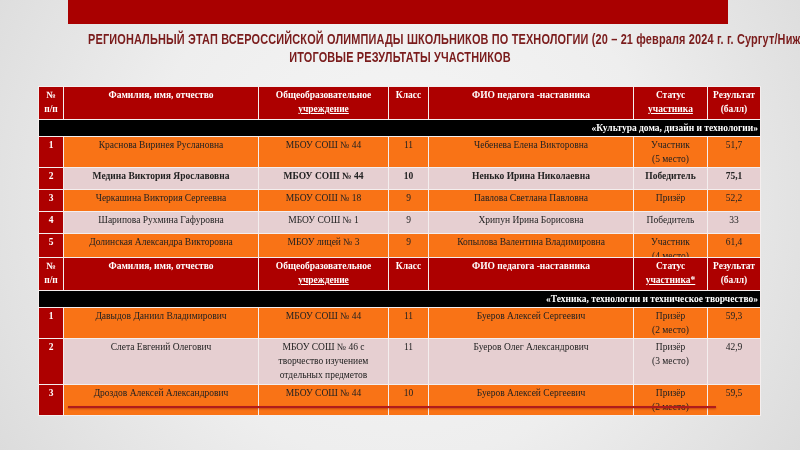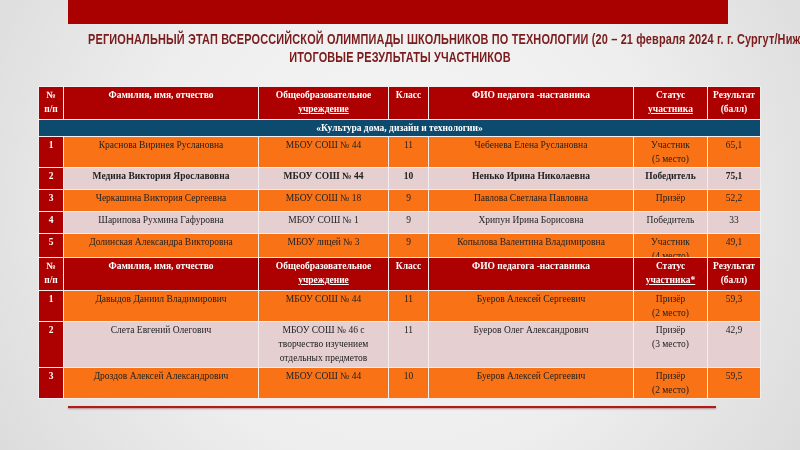--- a/index.html
+++ b/index.html
@@ -32,22 +32,22 @@
   }
   .tbl td, .tbl th {
     border: 1px solid #f4eeee; padding: 1px 2px; text-align: center; vertical-align: top;
     line-height: 14px;
   }
   .tbl th {
     background: #ad0000; color: #fff; font-weight: bold; font-size: 9.5px;
     height: 30px;
   }
   .tbl .section td {
-    background: #0c4a6e; color: #fff; font-weight: bold; height: 14px;
-    text-align: center;
+    background: #000000; color: #fff; font-weight: bold; height: 14px;
+    text-align: right;
   }
   .tbl td.num { background: #ad0000; color: #fff; font-weight: bold; text-align: center; }
   .tbl tr.odd td:not(.num) { background: #f97316; }
   .tbl tr.even td:not(.num) { background: #e6cfd1; }
   .tbl tr.bold td { font-weight: bold; }
   .shadow-line {
     position: absolute; height: 2px; background: #b01c1c;
     box-shadow: 0 1px 2px rgba(120,0,0,0.4);
   }
   .th-line2 { text-decoration: underline; }
@@ -83,23 +83,23 @@
     <th><span>Результат</span><br><span>(балл)</span></th>
   </tr>
   <tr class="section">
     <td colspan="7">«Культура дома, дизайн и технологии»</td>
   </tr>
   <tr class="odd" style="height:30px">
     <td class="num">1</td>
     <td>Краснова Виринея Руслановна</td>
     <td>МБОУ СОШ № 44</td>
     <td>11</td>
-    <td>Чебенева Елена Руслановна</td>
+    <td>Чебенева Елена Викторовна</td>
     <td><span>Участник</span><br><span>(5 место)</span></td>
-    <td>65,1</td>
+    <td>51,7</td>
   </tr>
   <tr class="even bold" style="height:22px">
     <td class="num">2</td>
     <td>Медина Виктория Ярославовна</td>
     <td>МБОУ СОШ № 44</td>
     <td>10</td>
     <td>Ненько Ирина Николаевна</td>
     <td>Победитель</td>
     <td>75,1</td>
   </tr>
@@ -121,21 +121,21 @@
     <td>Победитель</td>
     <td>33</td>
   </tr>
   <tr class="odd" style="height:30px">
     <td class="num">5</td>
     <td>Долинская Александра Викторовна</td>
     <td>МБОУ лицей № 3</td>
     <td>9</td>
     <td>Копылова Валентина Владимировна</td>
     <td><span>Участник</span><br><span>(4 место)</span></td>
-    <td>49,1</td>
+    <td>61,4</td>
   </tr>
 </tbody>
   </table>
 
 <table class="tbl" style="top:257px;">
   <colgroup>
     <col style="width:25px">
       <col style="width:195px">
       <col style="width:130px">
       <col style="width:40px">
@@ -145,20 +145,23 @@
   </colgroup>
   <tbody>
       <tr>
     <th><span>№</span><br><span>п/п</span></th>
     <th>Фамилия, имя, отчество</th>
     <th><span>Общеобразовательное</span><br><span class="th-line2">учреждение</span></th>
     <th>Класс</th>
     <th>ФИО педагога -наставника</th>
     <th><span>Статус</span><br><span class="th-line2">участника*</span></th>
     <th><span>Результат</span><br><span>(балл)</span></th>
+  </tr>
+  <tr class="section">
+    <td colspan="7">«Техника, технологии и техническое творчество»</td>
   </tr>
   <tr class="odd" style="height:28px">
     <td class="num">1</td>
     <td>Давыдов Даниил Владимирович</td>
     <td>МБОУ СОШ № 44</td>
     <td>11</td>
     <td>Буеров Алексей Сергеевич</td>
     <td><span>Призёр</span><br><span>(2 место)</span></td>
     <td>59,3</td>
   </tr>

